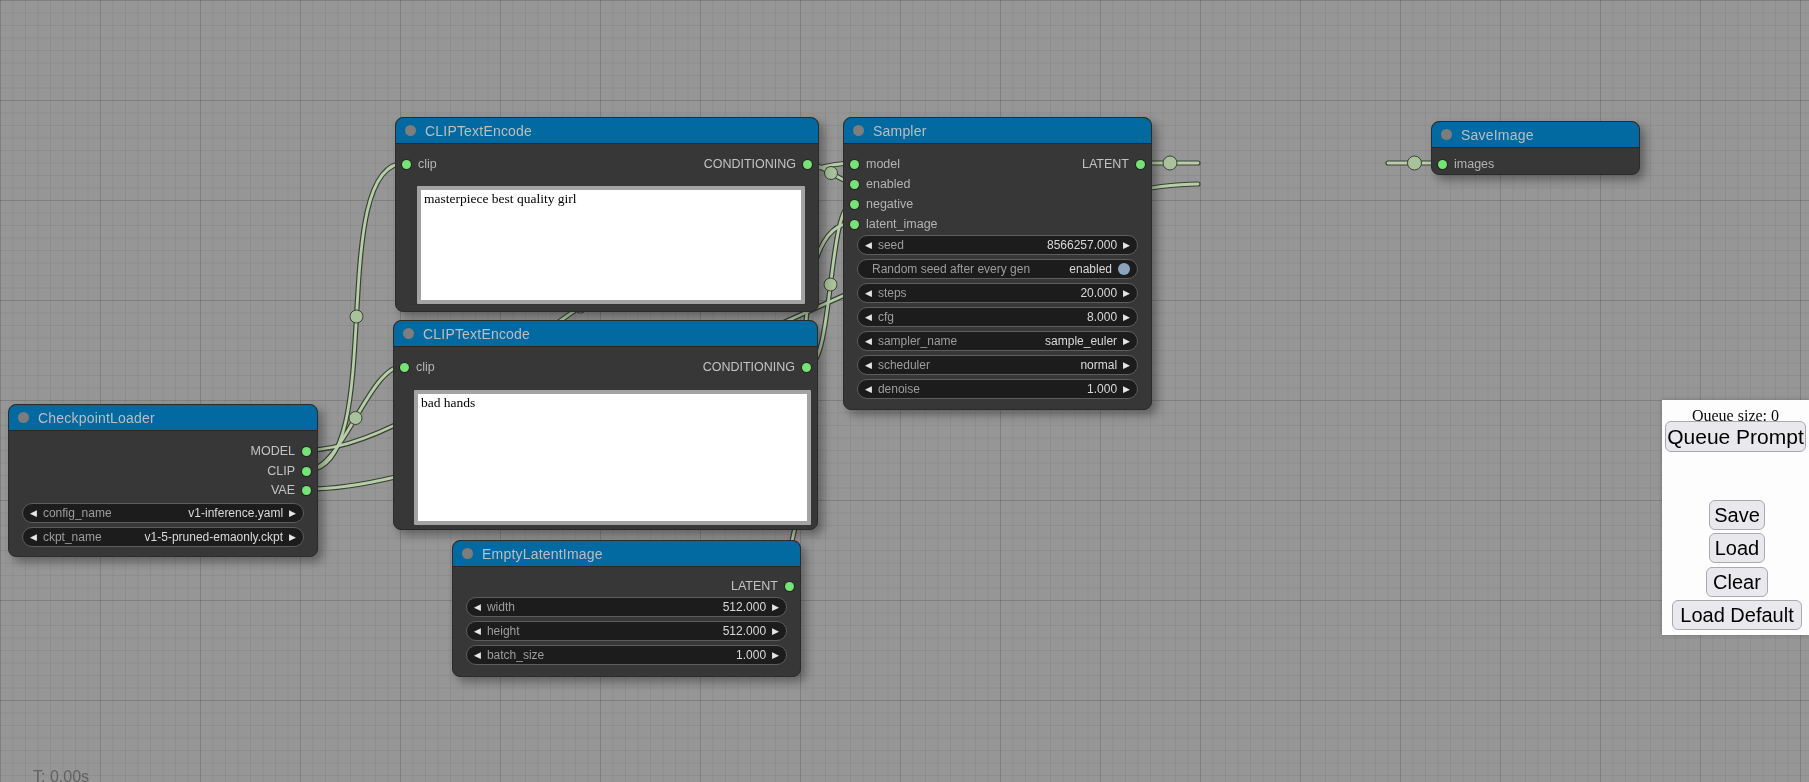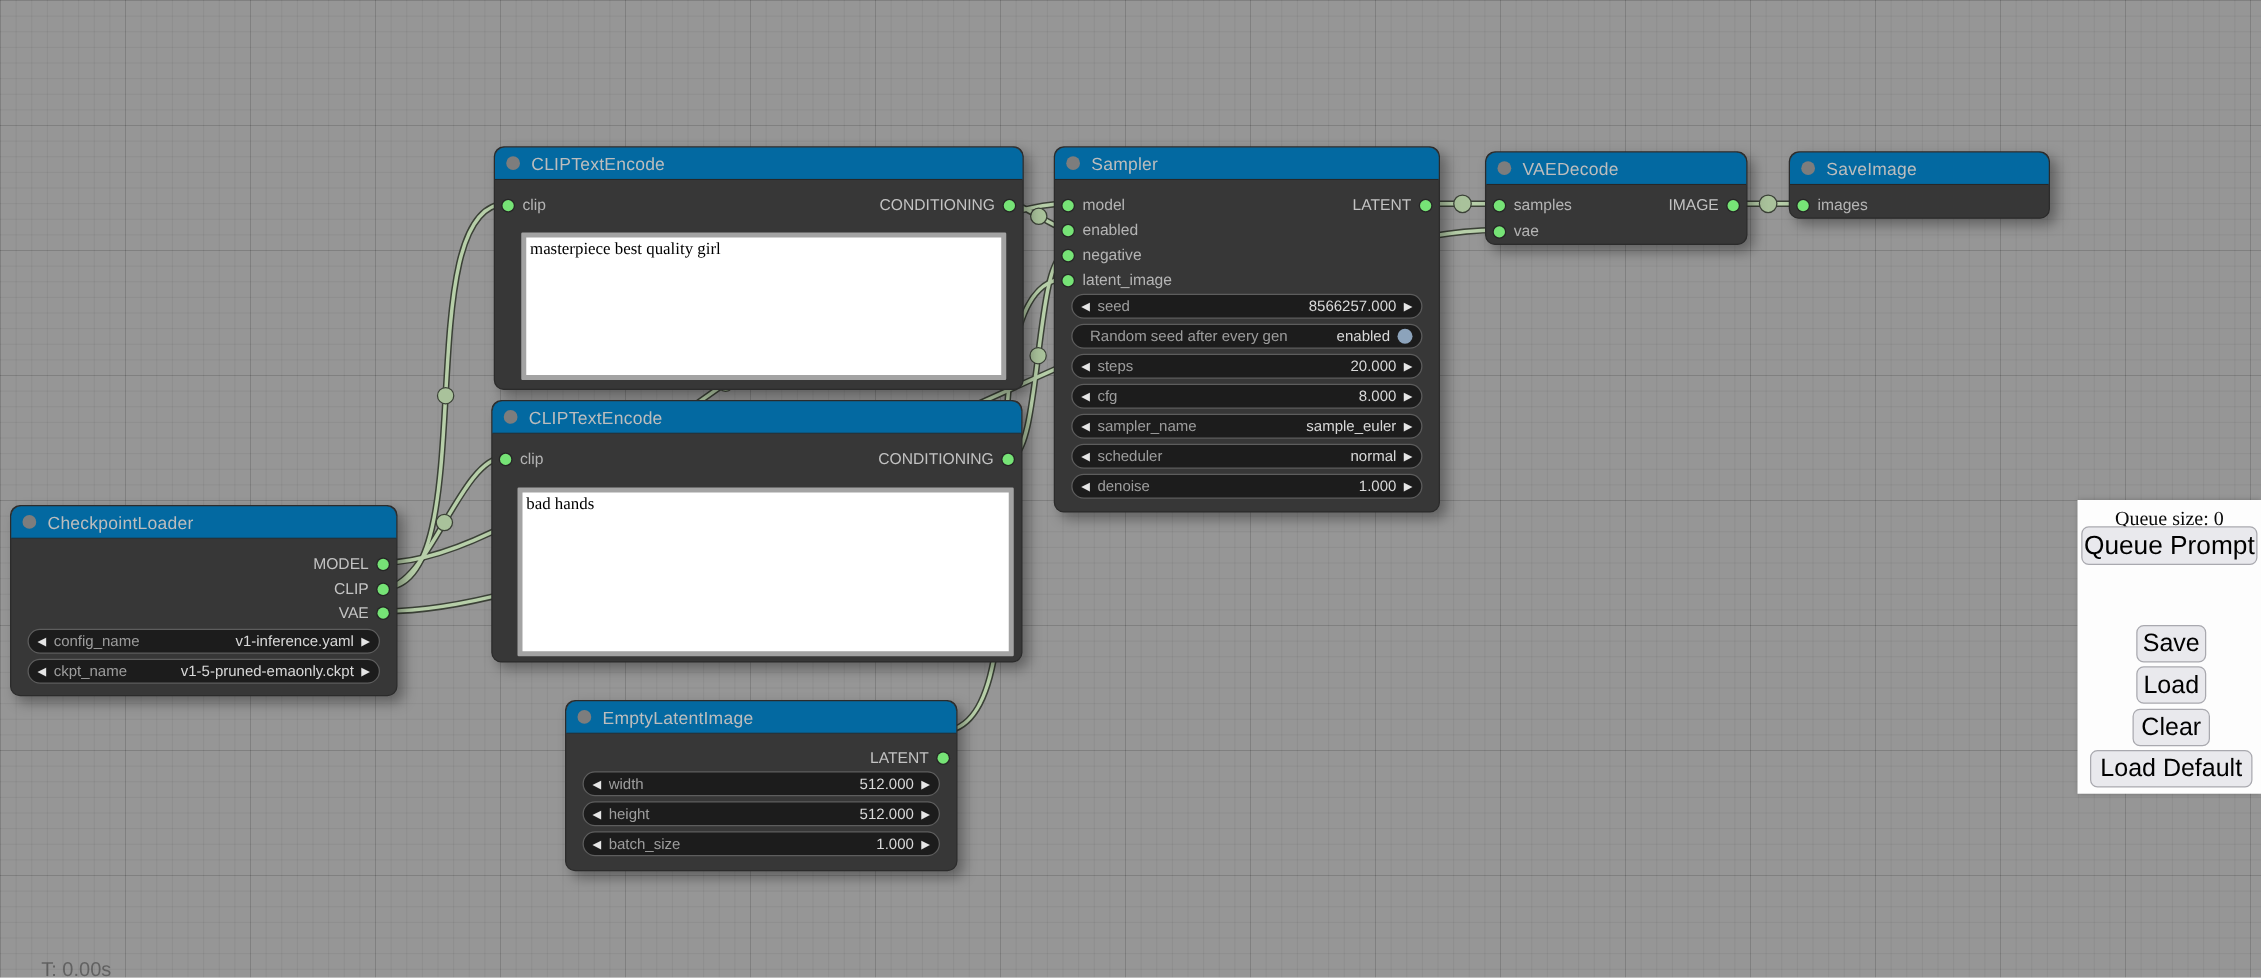--- a/index.html
+++ b/index.html
@@ -192,21 +192,21 @@
           <span>clip</span>
         </span>
       <span class="outport">
           <span>CONDITIONING</span>
           <span class="gdot"></span>
         </span>
     </div>
     <textarea class="prompt" style="left: 20px; top: 69px; width: 397px; height: 135px;">bad hands</textarea>
   </div>
 
-  <div class="node" style="left:452px; top:540px; width:314px; height:137px;margin-top:20px;">
+  <div class="node" style="left:452px; top:540px; width:349px; height:137px;">
     <div class="ntitle">
       <span class="tdot"></span>
       <span>EmptyLatentImage</span>
     </div>
     <div class="srow" style="top:35px;">
         <span class="outport">
           <span>LATENT</span>
           <span class="gdot"></span>
         </span>
       </div>
@@ -300,42 +300,20 @@
       <span class="warrow">▶</span>
     </div>
     <div class="widget" style="top:261px;">
       <span class="warrow">◀</span>
       <span class="wlabel">denoise</span>
       <span class="wvalue">1.000</span>
       <span class="warrow">▶</span>
     </div>
   </div>
 
-  <div class="node" style="left:1188px; top:121px; width:210px; height:75px;">
-    <div class="ntitle">
-      <span class="tdot"></span>
-      <span>VAEDecode</span>
-    </div>
-    <div class="srow" style="top:32px;">
-      <span class="inport">
-          <span class="gdot"></span>
-          <span>samples</span>
-        </span>
-      <span class="outport">
-          <span>IMAGE</span>
-          <span class="gdot"></span>
-        </span>
-    </div>
-    <div class="srow" style="top:53px;">
-        <span class="inport">
-          <span class="gdot"></span>
-          <span>vae</span>
-        </span>
-      </div>
-  </div>
 
   <div class="node" style="left:1431px; top:121px; width:209px; height:54px;">
     <div class="ntitle">
       <span class="tdot"></span>
       <span>SaveImage</span>
     </div>
     <div class="srow" style="top:32px;">
         <span class="inport">
           <span class="gdot"></span>
           <span>images</span>

